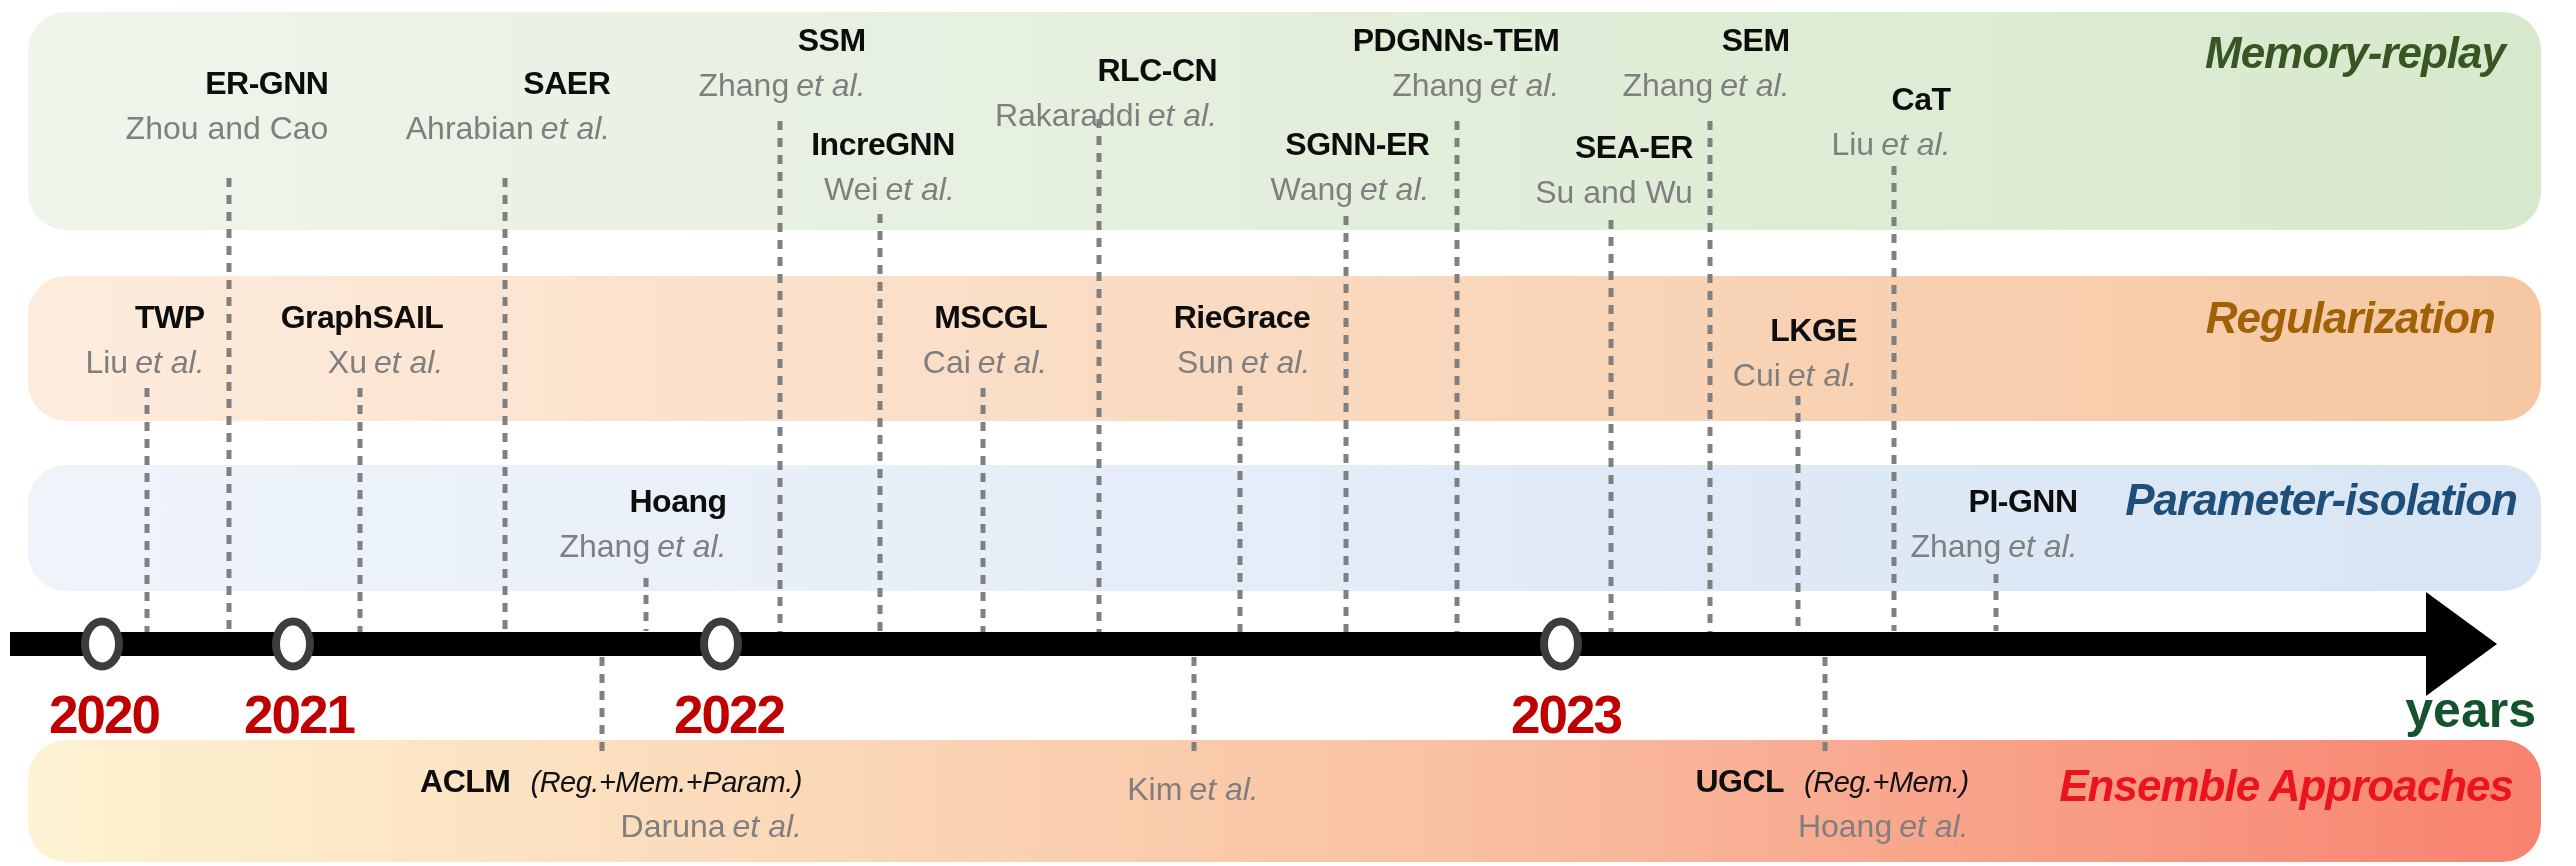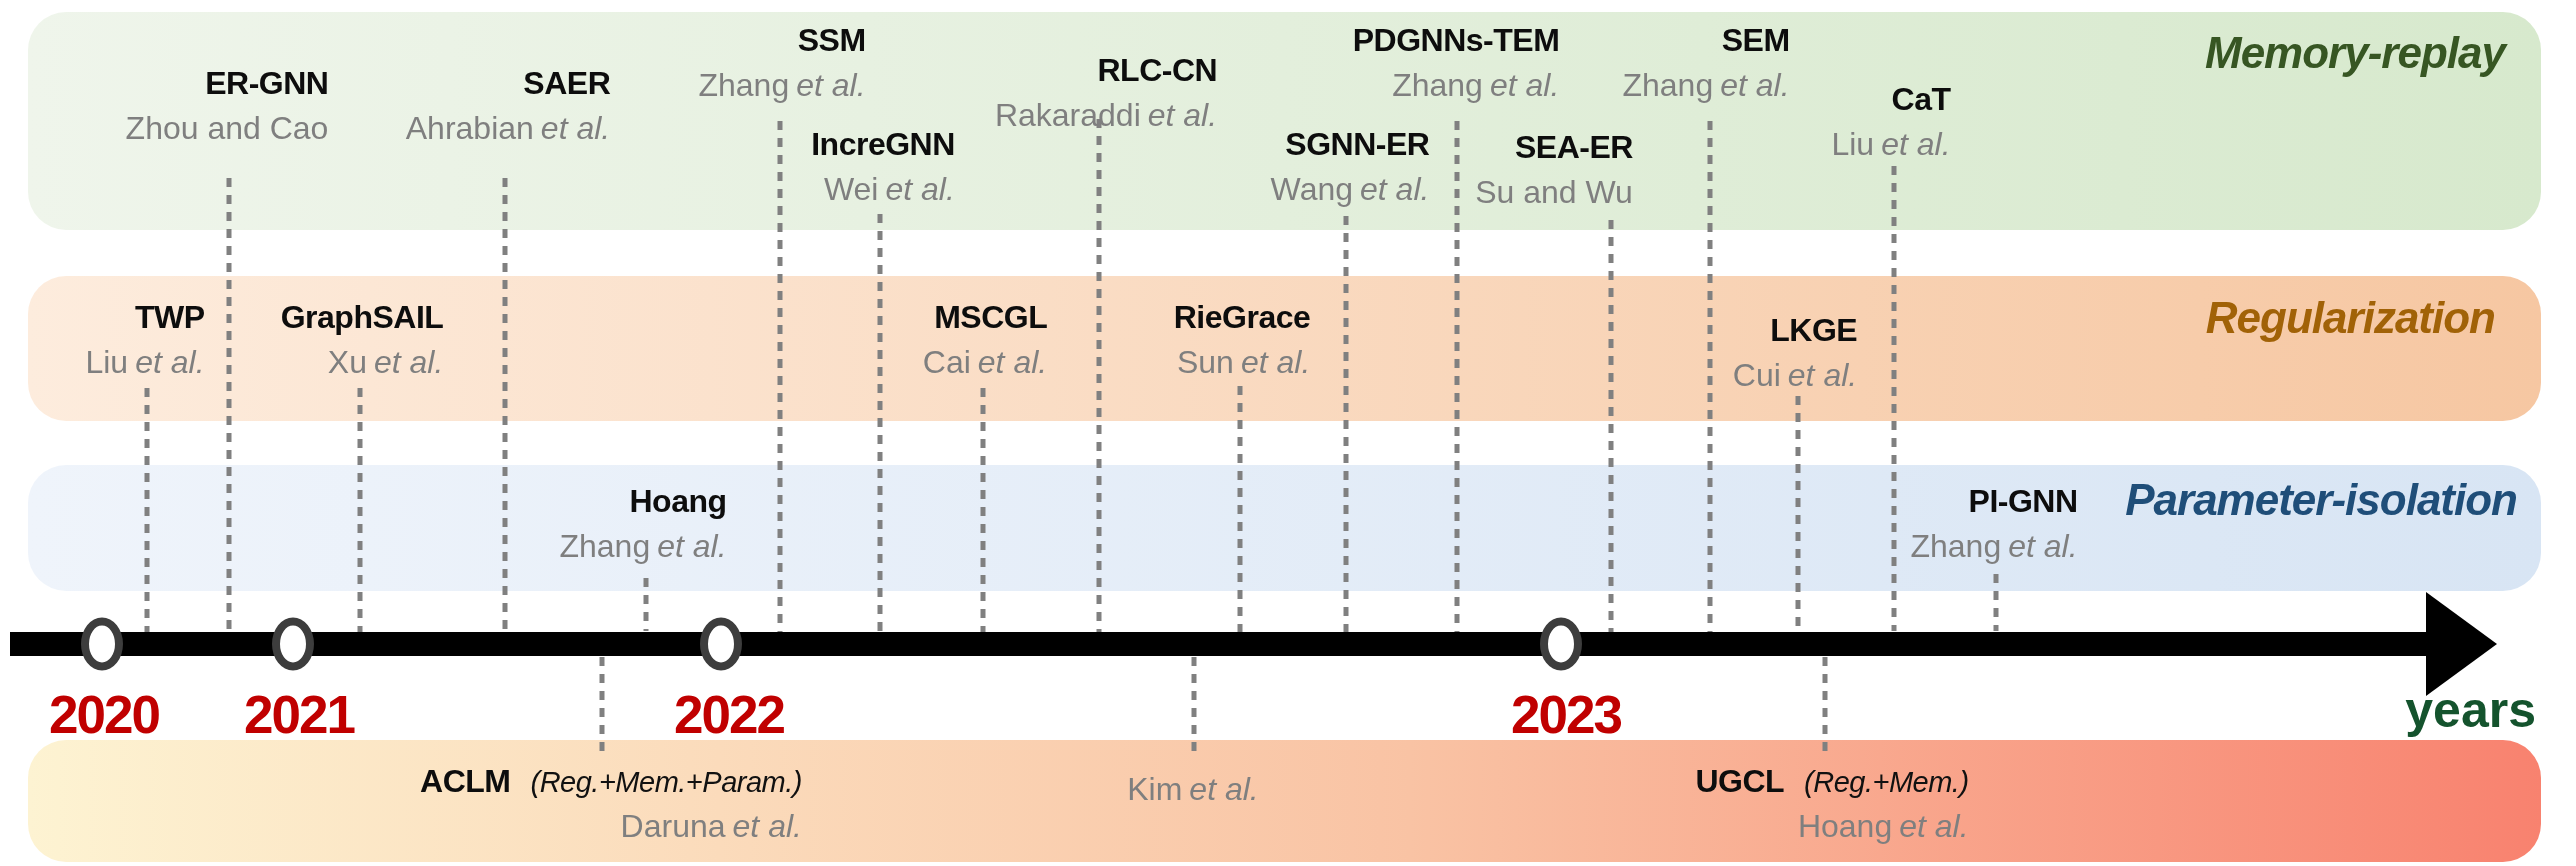--- a/index.html
+++ b/index.html
@@ -50,20 +50,21 @@
 <div class="canvas">
 
   <div class="band band-memory"></div>
   <div class="band band-reg"></div>
   <div class="band band-param"></div>
   <div class="band band-ens"></div>
 
   <div class="cat cat-memory">Memory-replay</div>
   <div class="cat cat-reg">Regularization</div>
   <div class="cat cat-param">Parameter-isolation</div>
+  <div class="cat cat-ens">Ensemble Approaches</div>
 
   <div class="vline" style="left:147px;top:388px;height:244px;"></div>
   <div class="vline" style="left:229px;top:178px;height:454px;"></div>
   <div class="vline" style="left:360px;top:388px;height:244px;"></div>
   <div class="vline" style="left:505px;top:178px;height:454px;"></div>
   <div class="vline" style="left:602px;top:657px;height:102px;"></div>
   <div class="vline" style="left:646px;top:578px;height:53px;"></div>
   <div class="vline" style="left:780px;top:121px;height:511px;"></div>
   <div class="vline" style="left:880px;top:214px;height:418px;"></div>
   <div class="vline" style="left:983px;top:388px;height:244px;"></div>
@@ -127,21 +128,21 @@
     <div class="mauthor"><span>Sun</span><span class="etal">et al.</span></div>
   </div>
   <div class="method" style="left:1350px;top:126px;">
     <div class="mname"><span>SGNN-ER</span><span class="qual"></span></div>
     <div class="mauthor"><span>Wang</span><span class="etal">et al.</span></div>
   </div>
   <div class="method" style="left:1456px;top:22px;">
     <div class="mname"><span>PDGNNs-TEM</span><span class="qual"></span></div>
     <div class="mauthor"><span>Zhang</span><span class="etal">et al.</span></div>
   </div>
-  <div class="method" style="left:1554px;top:129px;">
+  <div class="method" style="left:1614px;top:129px;">
     <div class="mname"><span>SEA-ER</span><span class="qual"></span></div>
     <div class="mauthor"><span>Su and Wu</span><span class="etal"></span></div>
   </div>
   <div class="method" style="left:1706px;top:22px;">
     <div class="mname"><span>SEM</span><span class="qual"></span></div>
     <div class="mauthor"><span>Zhang</span><span class="etal">et al.</span></div>
   </div>
   <div class="method" style="left:1795px;top:312px;">
     <div class="mname"><span>LKGE</span><span class="qual"></span></div>
     <div class="mauthor"><span>Cui</span><span class="etal">et al.</span></div>

